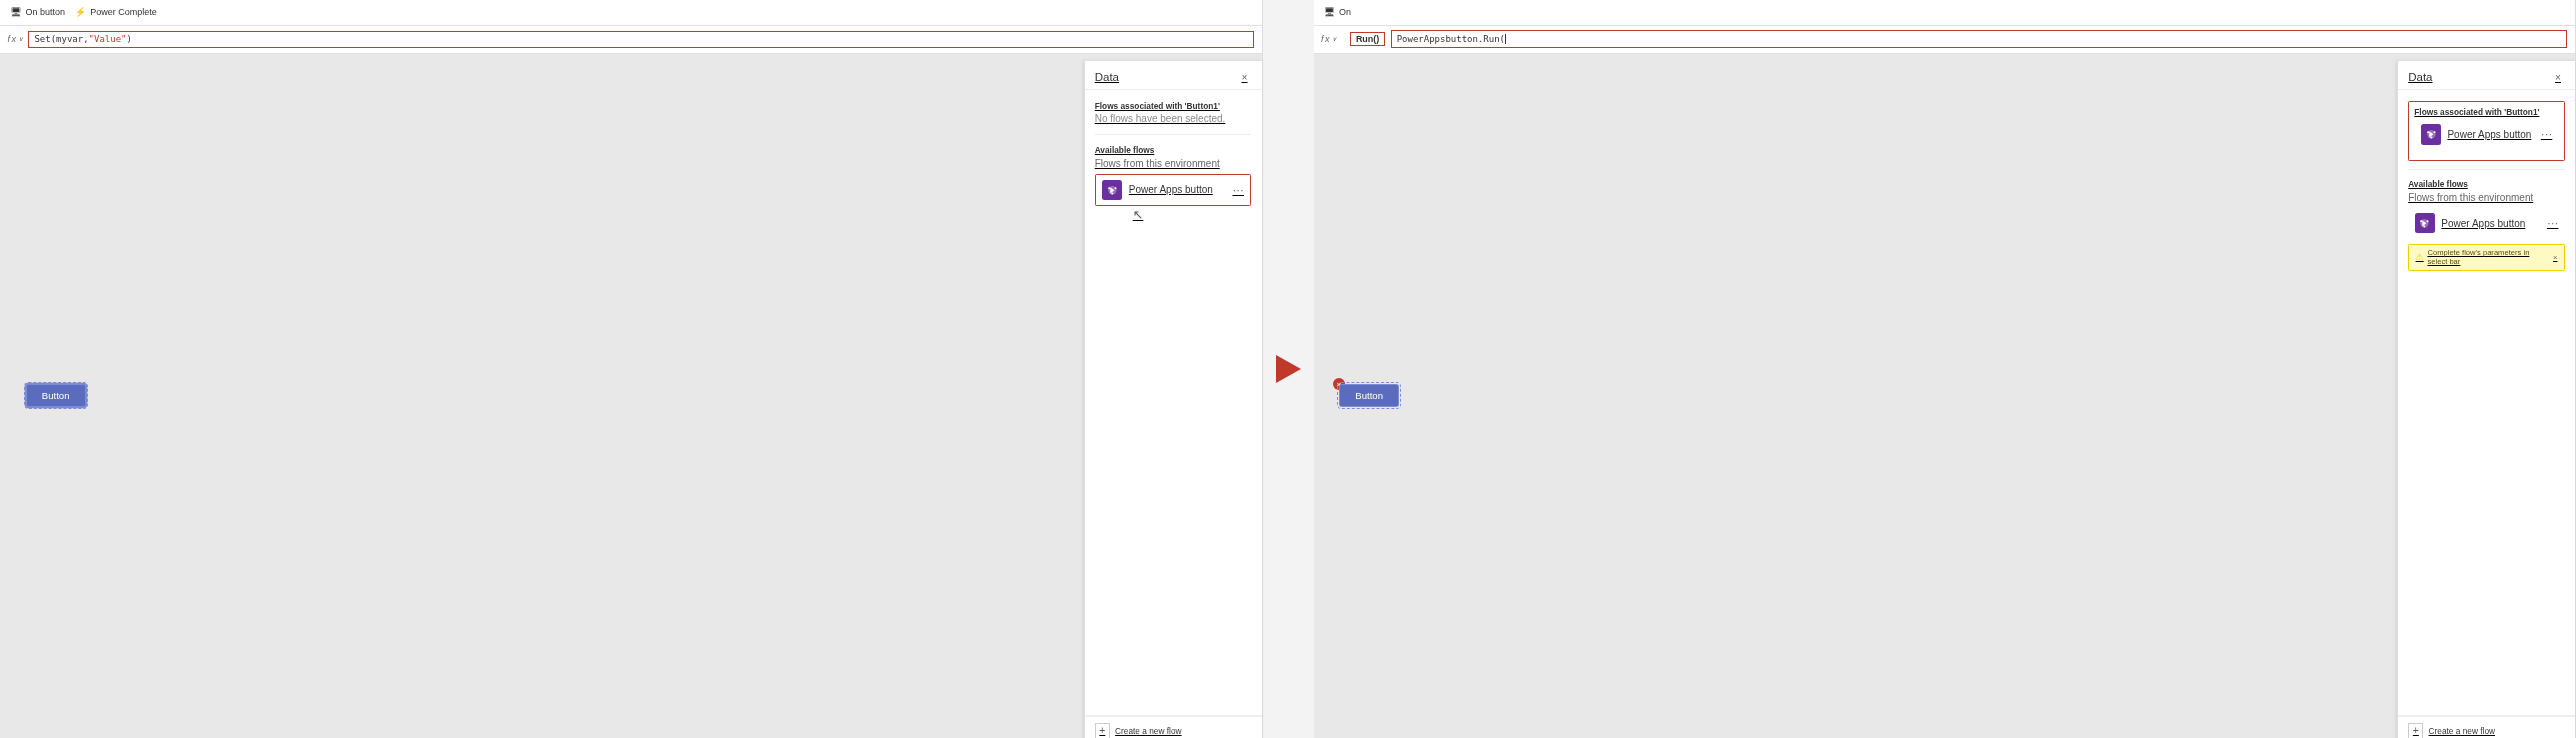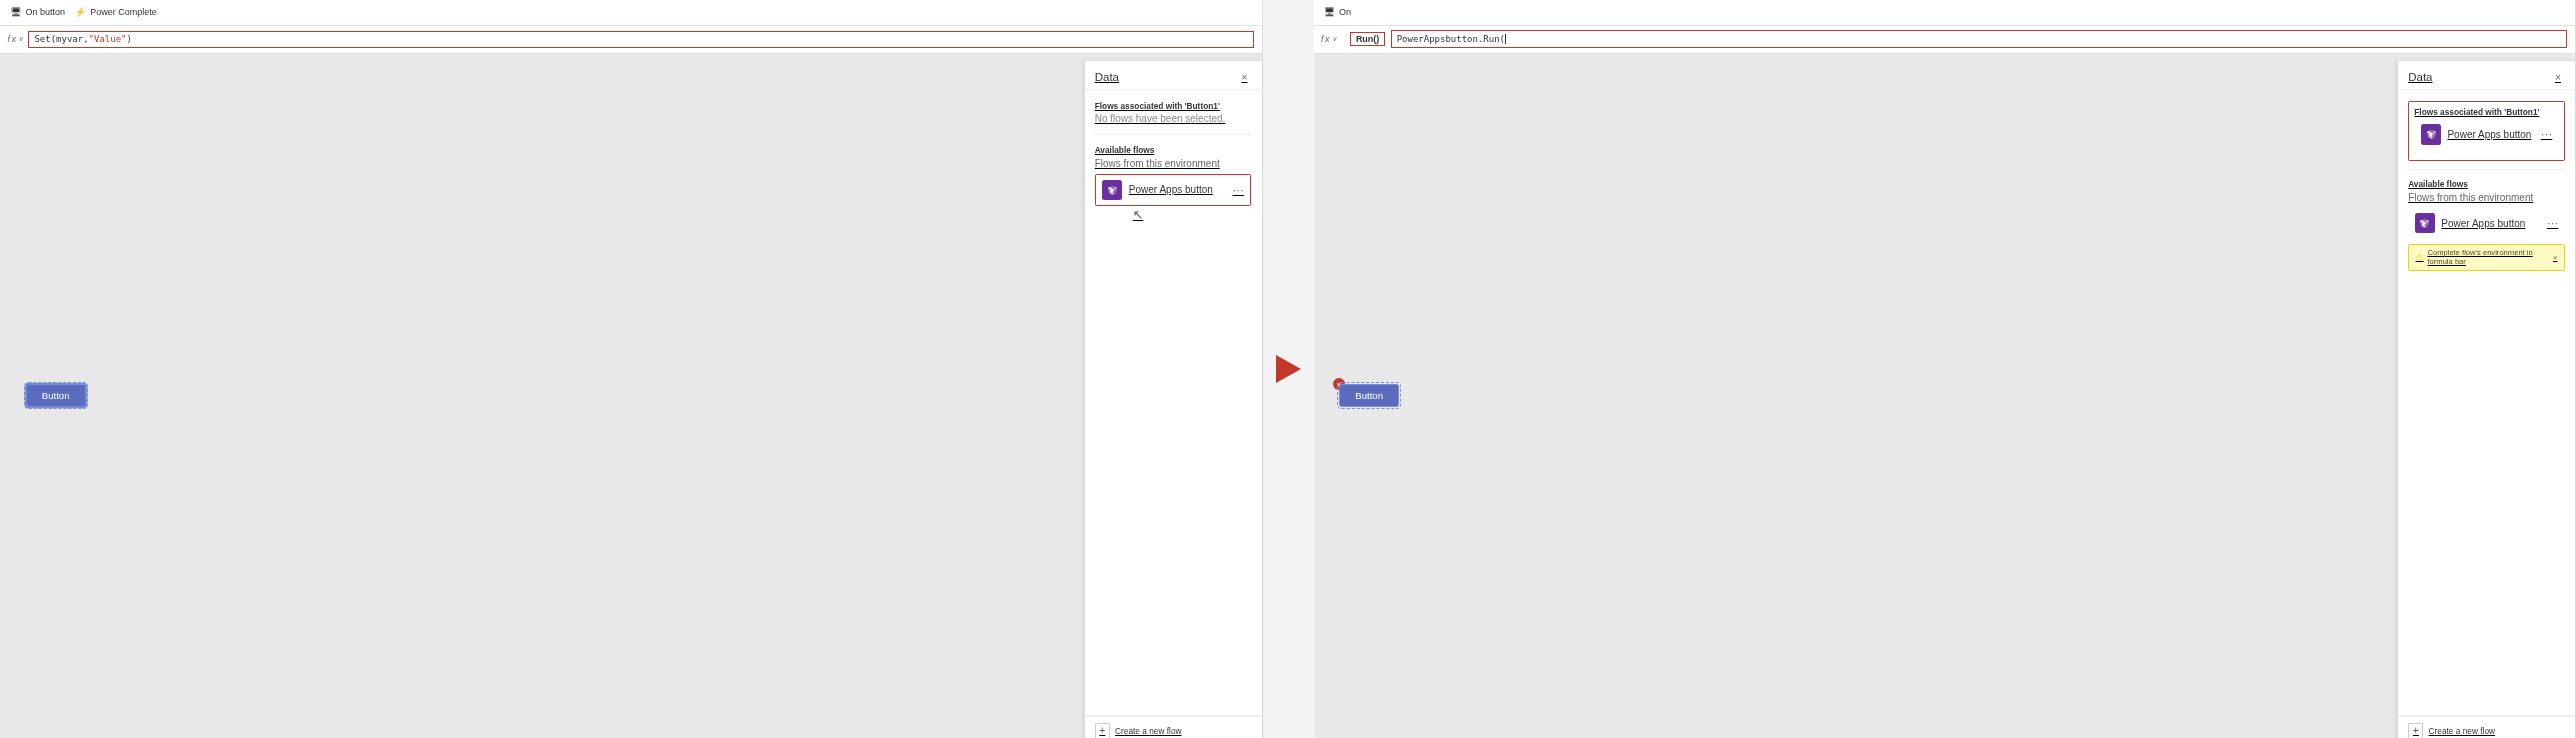--- a/index.html
+++ b/index.html
@@ -470,21 +470,21 @@
               <circle cx="18" cy="8" r="2" fill="white"></circle>
               <circle cx="12" cy="18" r="2" fill="white"></circle>
             </svg>
           </div>
           <span class="flow-name">Power Apps button</span>
           <span class="flow-more">···</span>
         </div>
 
         <div class="warning-badge">
           <span class="warning-icon">⚠</span>
-          <span>Complete flow's environment in formula bar</span>
+          <span>Complete flow's parameters in select bar</span>
           <span class="warning-close">×</span>
         </div>
       </div>
 
       <div style="border-top: 0.6px solid #eee; margin-top: auto;">
         <div class="create-flow">
           <div class="create-flow-icon">+</div>
           <span>Create a new flow</span>
         </div>
       </div>

